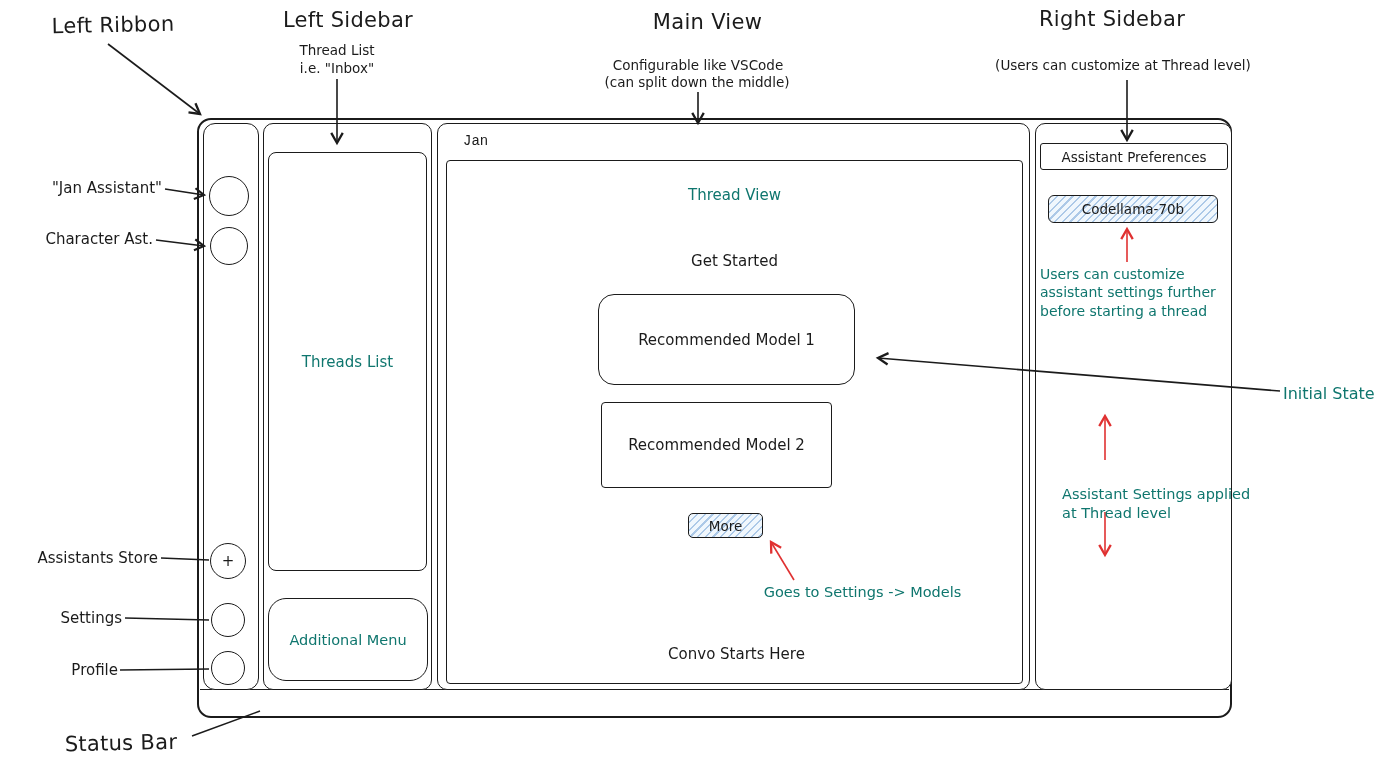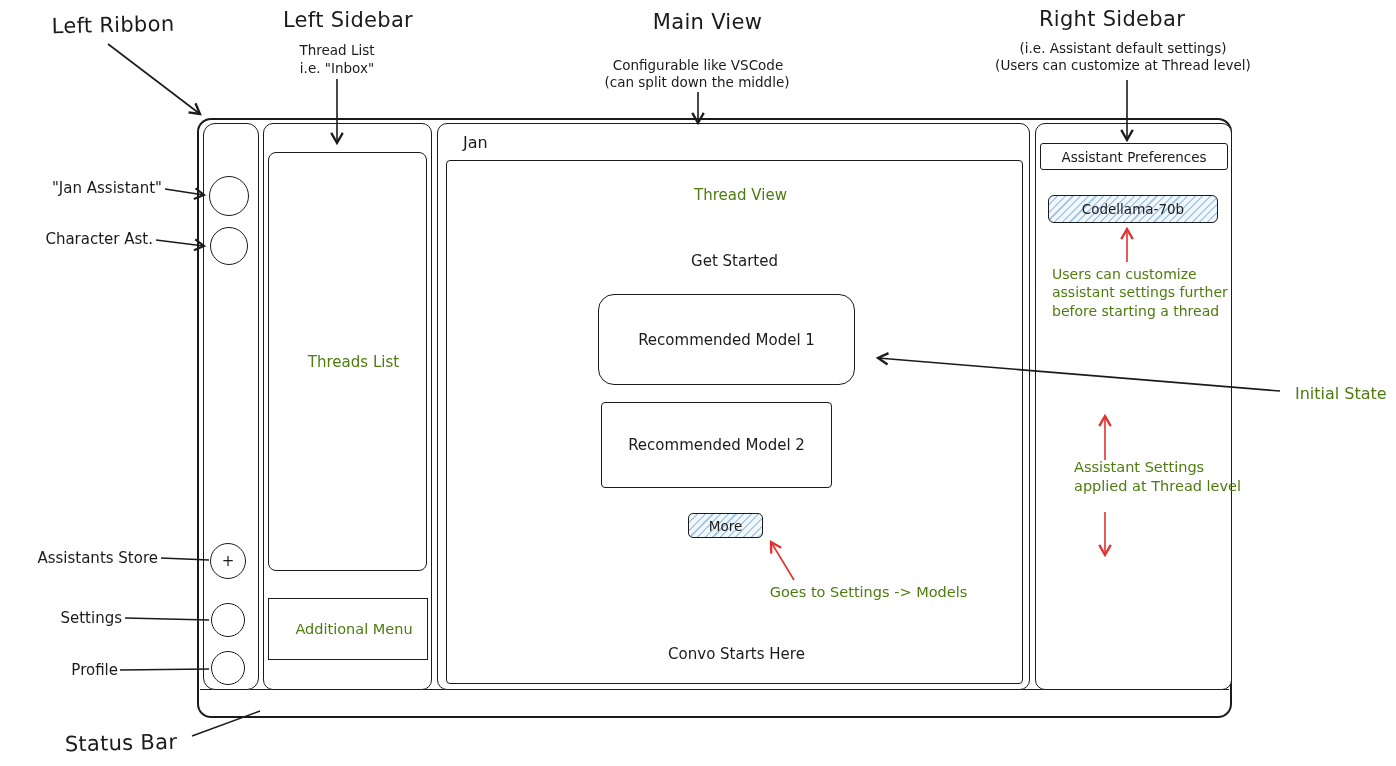--- a/index.html
+++ b/index.html
@@ -5,22 +5,22 @@
   * { margin:0; padding:0; box-sizing:border-box; }
   html,body { background:#ffffff; }
   #canvas {
     position:relative; width:1396px; height:766px; background:#ffffff;
     font-family:"DejaVu Sans", sans-serif; color:#1b1b1b; overflow:hidden;
   }
   .abs { position:absolute; }
   .label   { font-size:21px; letter-spacing:.3px; }
   .sublabel{ font-size:13.5px; }
   .txt15   { font-size:15px; }
-  .txt14   { font-size:16px; }
-  .red     { color:#4d7c0f;padding-left:12px; }
+  .txt14   { font-size:14px;font-family:Liberation Mono, monospace; }
+  .red     { color:#0f766e; }
   .center  { text-align:center; }
   .rightal { text-align:right; }
   .panel {
     position:absolute; border:1.8px solid #1b1b1b; border-radius:10px;
     background:#ffffff;
   }
   .flexc { display:flex; align-items:center; justify-content:center; }
   .circle {
     position:absolute; border:1.7px solid #1b1b1b; border-radius:50%;
     background:#ffffff;
@@ -44,21 +44,20 @@
 
   <div class="abs label lbl center" style="left:250px;top:8px;width:140px;margin-left:28px;">Left Sidebar</div>
   <div class="abs sublabel lbl center" style="left:277px;top:42px;width:120px;">Thread List</div>
   <div class="abs sublabel lbl center" style="left:277px;top:60px;width:120px;">i.e. "Inbox"</div>
 
   <div class="abs label lbl center" style="left:645px;top:10px;width:125px;">Main View</div>
   <div class="abs sublabel lbl center" style="left:600px;top:57px;width:196px;">Configurable like VSCode</div>
   <div class="abs sublabel lbl center" style="left:597px;top:74px;width:200px;">(can split down the middle)</div>
 
   <div class="abs label lbl center" style="left:1032px;top:7px;width:160px;">Right Sidebar</div>
-  <div class="abs sublabel lbl center" style="left:985px;top:40px;width:276px;">(i.e. Assistant default settings)</div>
   <div class="abs sublabel lbl center" style="left:982px;top:57px;width:282px;">(Users can customize at Thread level)</div>
 
   <div class="abs txt15 lbl rightal" style="left:28px;top:179px;width:134px;">"Jan Assistant"</div>
   <div class="abs txt15 lbl rightal" style="left:25px;top:230px;width:128px;">Character Ast.</div>
   <div class="abs txt15 lbl rightal" style="left:18px;top:549px;width:140px;">Assistants Store</div>
   <div class="abs txt15 lbl rightal" style="left:38px;top:609px;width:84px;">Settings</div>
   <div class="abs txt15 lbl rightal" style="left:44px;top:661px;width:74px;">Profile</div>
   <div class="abs label lbl tilt-l center" style="left:52px;top:731px;width:138px;">Status Bar</div>
 
   <div class="abs lbl red" style="left:1283px;top:384px;width:115px;font-size:16px;">Initial State</div>
@@ -73,21 +72,21 @@
   <div class="circle flexc" style="left:210px;top:543px;width:36px;height:36px;font-size:15px;">
     <span>+</span>
   </div>
   <div class="circle" style="left:211px;top:603px;width:34px;height:34px;"></div>
   <div class="circle" style="left:211px;top:651px;width:34px;height:34px;"></div>
 
   <div class="panel" style="left:263px;top:123px;width:169px;height:567px;border-radius:10px;"></div>
   <div class="panel flexc" style="left:268px;top:152px;width:159px;height:419px;border-radius:8px;align-items:center;">
     <span class="red txt15">Threads List</span>
   </div>
-  <div class="panel flexc" style="left:268px;top:598px;width:160px;height:62px;border-radius:0;">
+  <div class="panel flexc" style="left:268px;top:598px;width:160px;height:83px;border-radius:18px;">
     <span class="red" style="font-size:14.5px;">Additional Menu</span>
   </div>
 
   <div class="panel" style="left:437px;top:123px;width:593px;height:567px;border-radius:10px;"></div>
   <div class="abs txt14" style="left:463px;top:133px;z-index:3;">Jan</div>
   <div class="panel" style="left:446px;top:160px;width:577px;height:524px;border-radius:4px;"></div>
 
   <div class="abs red txt15 center" style="left:446px;top:186px;width:577px;z-index:3;">Thread View</div>
   <div class="abs txt15 center" style="left:446px;top:252px;width:577px;z-index:3;">Get Started</div>
 
@@ -109,21 +108,21 @@
   <div class="panel" style="left:1035px;top:123px;width:197px;height:567px;border-radius:10px;"></div>
   <div class="panel flexc" style="left:1040px;top:143px;width:188px;height:27px;border-radius:3px;">
     <span class="sublabel">Assistant Preferences</span>
   </div>
   <div class="panel flexc hatch" style="left:1048px;top:195px;width:170px;height:28px;border-radius:6px;border-width:1.5px;">
     <span class="sublabel">Codellama-70b</span>
   </div>
 
   <div class="abs red note" style="left:1040px;top:265px;width:208px;font-size:14px;">Users can customize assistant settings further before starting a thread</div>
 
-  <div class="abs red note" style="left:1062px;top:458px;width:190px;font-size:14.5px;">Assistant Settings applied at Thread level</div>
+  <div class="abs red note" style="left:1062px;top:485px;width:190px;font-size:14.5px;">Assistant Settings applied at Thread level</div>
 
   <svg id="connectors" width="1396" height="766" viewBox="0 0 1396 766">
     <defs>
       <marker id="arrow-black" viewBox="0 0 10 10" refX="8" refY="5" markerWidth="9" markerHeight="9" orient="auto">
         <path d="M1,1 L8,5 L1,9" fill="none" stroke="#1b1b1b" stroke-width="1.6"></path>
       </marker>
       <marker id="arrow-red" viewBox="0 0 10 10" refX="8" refY="5" markerWidth="9" markerHeight="9" orient="auto">
         <path d="M1,1 L8,5 L1,9" fill="none" stroke="#e03131" stroke-width="1.6"></path>
       </marker>
     </defs>

